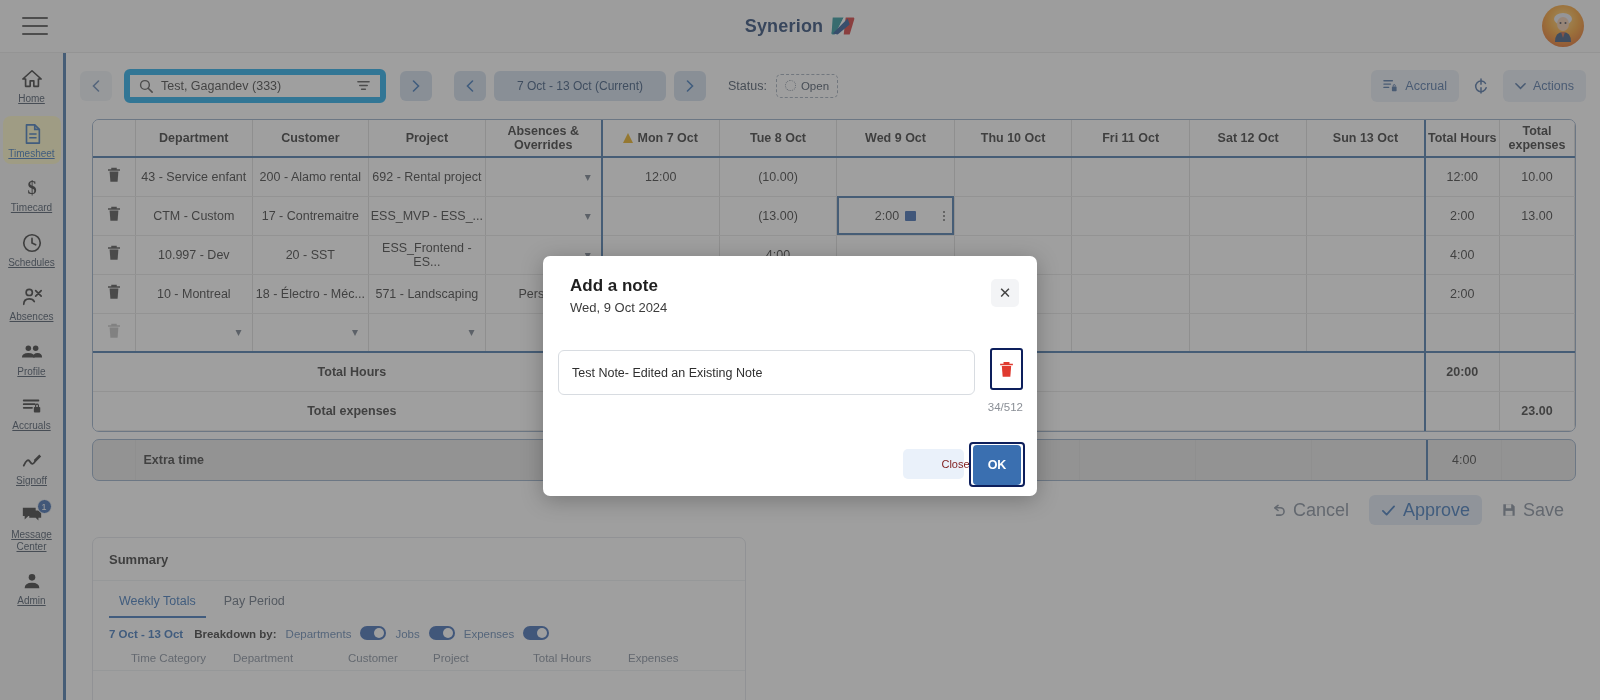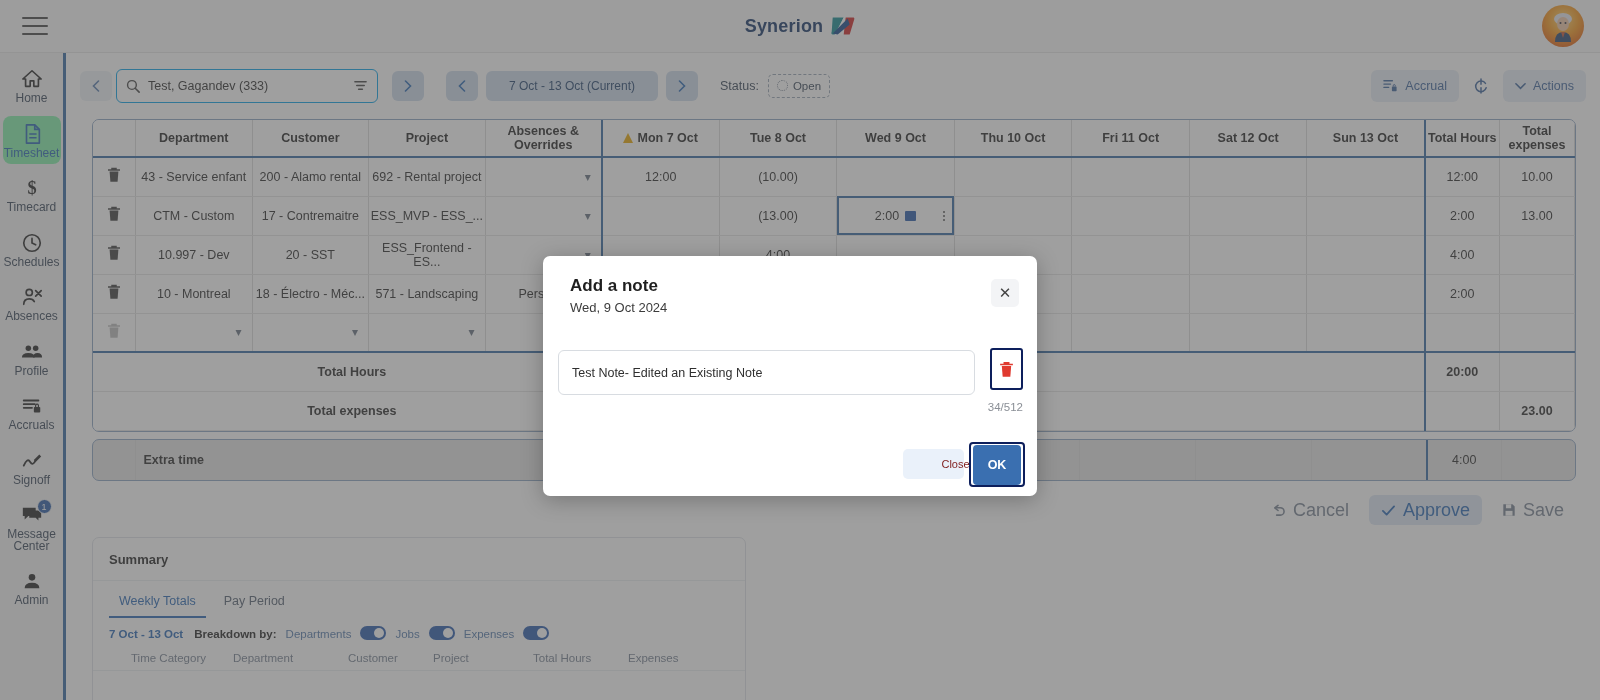--- a/index.html
+++ b/index.html
@@ -56,23 +56,23 @@
     padding-top: 8px;
     overflow: hidden;
   }
   .rail-item {
     width: 58px; margin: 0 auto 6px auto; padding: 7px 2px 5px 2px;
     display: flex; flex-direction: column; align-items: center; gap: 3px;
     border-radius: 8px; cursor: pointer; position: relative;
   }
   .rail-item .ic { width: 22px; height: 22px; display:block; }
   .rail-item .lbl {
-    font-size: 12px; color: #3c4a5c; text-align: center; line-height: 11.5px;
-  }
-  .rail-item.active { background: #86efac; }
+    font-size: 10px; color: #3c4a5c; text-align: center; line-height: 11.5px; text-decoration: underline;
+  }
+  .rail-item.active { background: #fef9c3; }
   .rail-item.active .lbl { color: #2f6cb5; }
   .badge {
     position: absolute; top: 2px; right: 9px;
     min-width: 15px; height: 15px; border-radius: 50%;
     background: #3060a8; color: #fff; font-size: 9px;
     display:flex; align-items:center; justify-content:center;
     border: 1.5px solid #f4f4f4;
   }
 
   
@@ -80,21 +80,21 @@
     position: absolute; top: 53px; left: 66px; width: 1534px; height: 65px;
     background: #ffffff; display: flex; align-items: center; padding: 0 14px;
   }
   .tb-arrow {
     width: 32px; height: 30px; border-radius: 6px; background: #eef2f7;
     display:flex; align-items:center; justify-content:center;
     color:#5b7fb0; font-size: 14px; cursor: pointer; flex: 0 0 auto;
   }
   .tb-arrow.blue { background: #cfdcec; color:#2f6cb5; }
   .search-box {
-    margin-left: 4px; width: 262px; height: 34px; border: 1px solid #0ea5e9;
+    margin-left: 12px; width: 262px; height: 34px; border: 6px solid #0ea5e9;
     border-radius: 6px; display: flex; align-items: center; padding: 0 9px; gap: 8px;
     background:#fff;
   }
   .search-box .val { font-size: 12.5px; color: #333; flex: 1; }
   .period-box {
     width: 172px; height: 30px; border-radius: 6px; background: #cfdcec;
     display:flex; align-items:center; justify-content:center;
     font-size: 12px; color: #2b4a72; cursor: pointer;
   }
   .status-label { font-size: 12.5px; color: #3c4a5c; }

